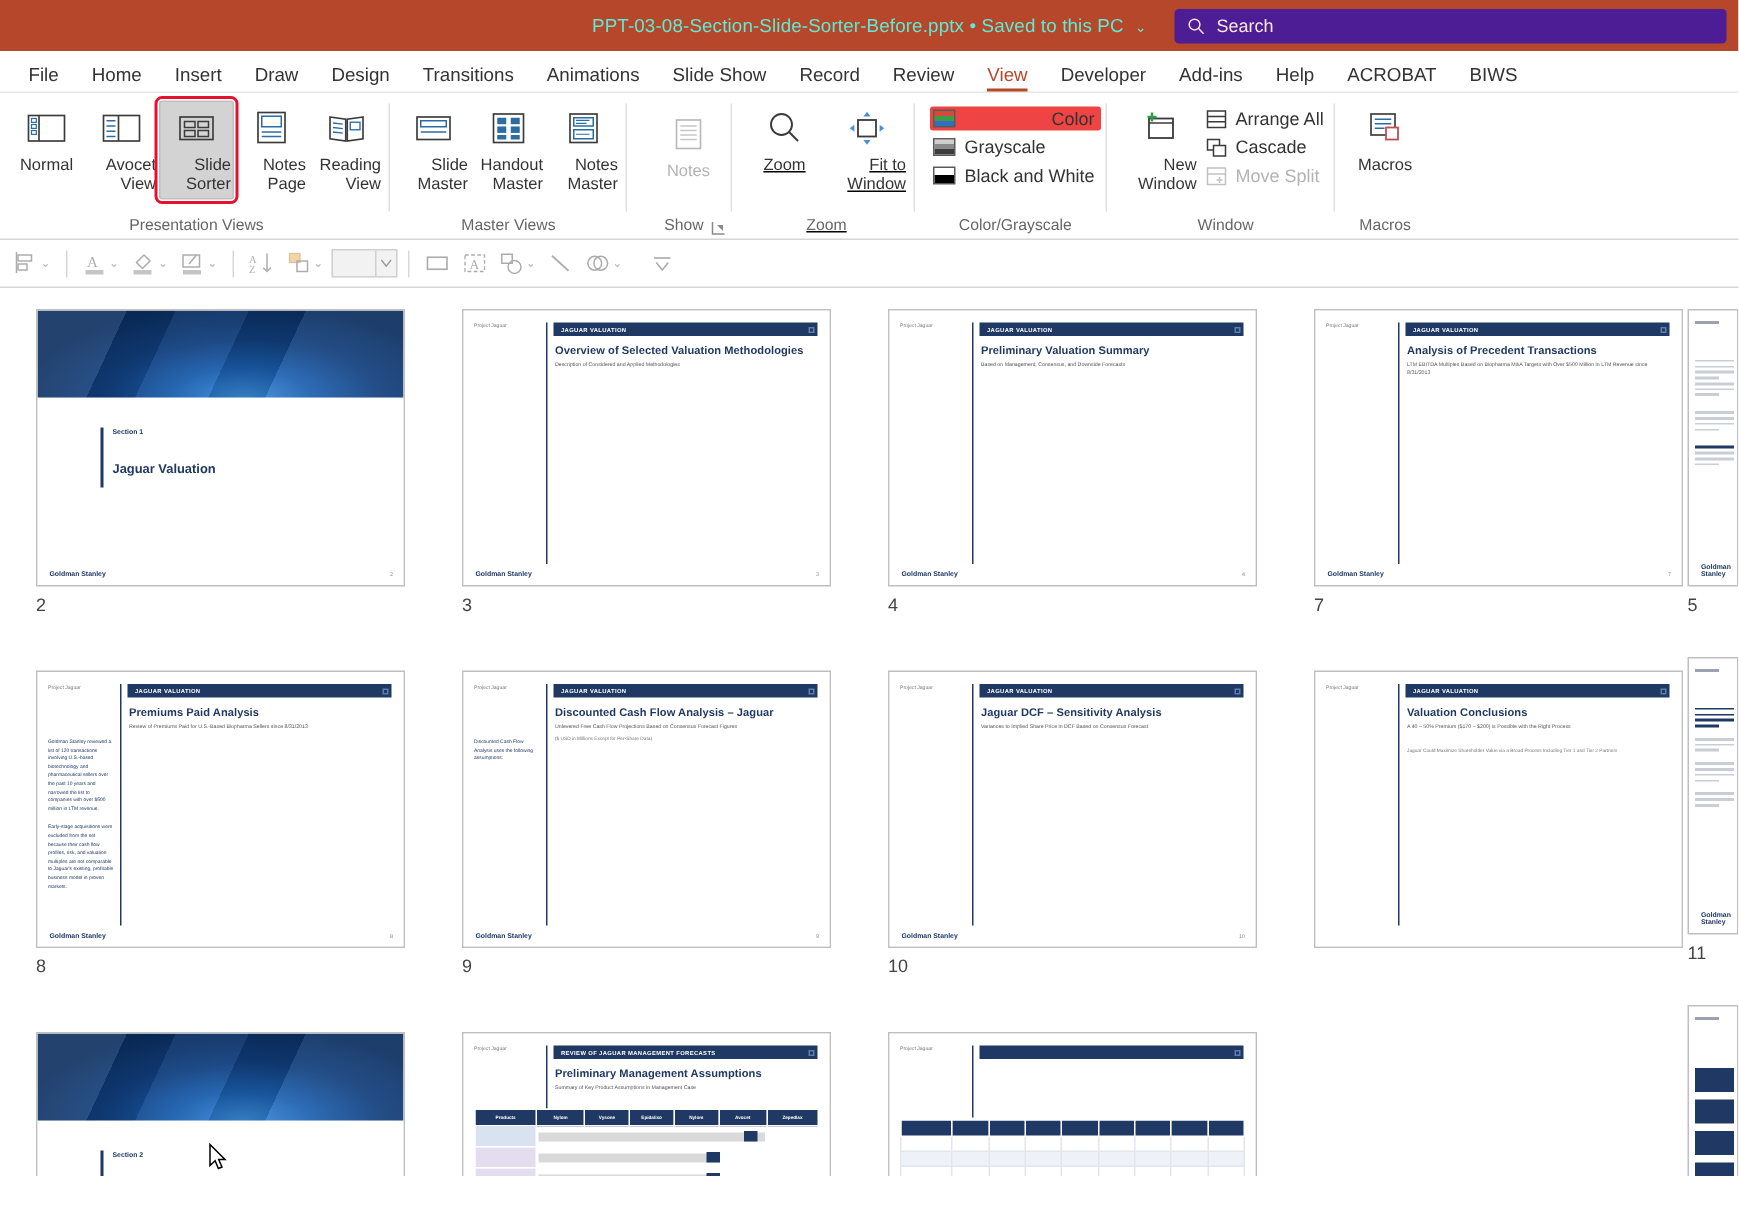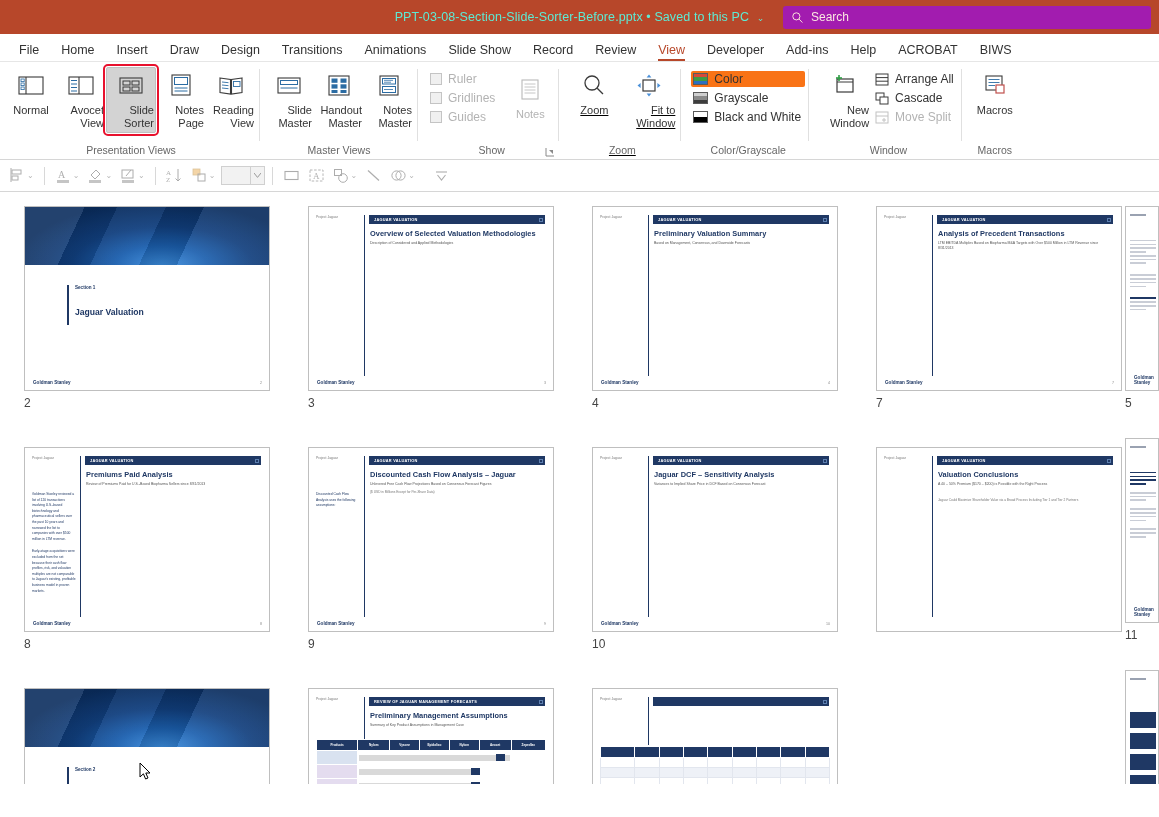--- a/index.html
+++ b/index.html
@@ -16,21 +16,21 @@
     height: 34px; background: #b7472a;
     display: flex; align-items: center; position: relative;
   }
   .title-text {
     position: absolute; left: 0; right: 0; text-align: center;
     color: #5eead4; font-size: 12.5px; letter-spacing: .1px;
   }
   .title-chev { font-size: 9px; margin-left: 4px; }
   .searchbox {
     position: absolute; left: 783px; width: 368px; height: 23px;
-    background: #a21caf; border-radius: 3px;
+    background: #4c1d95; border-radius: 3px;
     display: flex; align-items: center; padding: 0 8px;
   }
   .searchbox .mag { width: 13px; height: 13px; flex: 0 0 auto; }
   .searchbox .ph { color: #fbe7e1; font-size: 12px; margin-left: 7px; }
 
   
   .tabstrip {
     height: 28px; background: #ffffff;
     display: flex; align-items: flex-end; padding-left: 8px;
     border-bottom: 1px solid #e6e6e6;
@@ -72,21 +72,21 @@
   .bigbtn.redring { outline: 2.5px solid #e8112d; outline-offset: 1px; }
   .bigbtn.dim { color: #b3b3b3; }
   .ic { width: 30px; height: 30px; display: block; }
 
   .smallcol { display: flex; flex-direction: column; gap: 3px; padding-top: 4px; }
   .smallitem {
     display: flex; align-items: center; gap: 6px; font-size: 12px;
     color: #333333; padding: 1px 4px 1px 2px; border-radius: 2px;
   }
   .smallitem.dim { color: #b3b3b3; }
-  .smallitem.sel { background: #f97316; }
+  .smallitem.sel { background: #ef4444; justify-content: space-between; }
   .chk {
     width: 12px; height: 12px; border: 1px solid #c4c4c4;
     background: #f0f0f0; flex: 0 0 auto;
   }
   .sw { width: 15px; height: 12px; flex: 0 0 auto; border: 1px solid #5a5a5a; }
 
   .dlg {
     position: absolute; right: 4px; bottom: 2px; width: 10px; height: 10px;
   }
 
@@ -375,34 +375,20 @@
           <line x1="10" y1="18.5" x2="19" y2="18.5" stroke="#2b6ca3" stroke-width=".8"></line>
         </svg>
         <span class="lbl">Notes Master</span>
       </div>
     </div>
     <div class="group-label">Master Views</div>
   </div>
 
   <div class="group" style="padding-left:10px;">
     <div class="group-items">
-      <div class="smallcol">
-        <div class="smallitem dim">
-          <span class="chk"></span>
-          <span>Ruler</span>
-        </div>
-        <div class="smallitem dim">
-          <span class="chk"></span>
-          <span>Gridlines</span>
-        </div>
-        <div class="smallitem dim">
-          <span class="chk"></span>
-          <span>Guides</span>
-        </div>
-      </div>
       <div class="bigbtn dim" style="margin-left:6px;margin-top:4px;">
         <svg class="ic" viewBox="0 0 30 30">
           <rect x="7" y="5" width="16" height="19" fill="none" stroke="#b9b9b9" stroke-width="1.1"></rect>
           <line x1="9.5" y1="9" x2="20.5" y2="9" stroke="#c6c6c6" stroke-width="1"></line>
           <line x1="9.5" y1="12" x2="20.5" y2="12" stroke="#c6c6c6" stroke-width="1"></line>
           <line x1="9.5" y1="15" x2="20.5" y2="15" stroke="#c6c6c6" stroke-width="1"></line>
           <line x1="9.5" y1="18" x2="20.5" y2="18" stroke="#c6c6c6" stroke-width="1"></line>
         </svg>
         <span class="lbl">Notes</span>
       </div>

